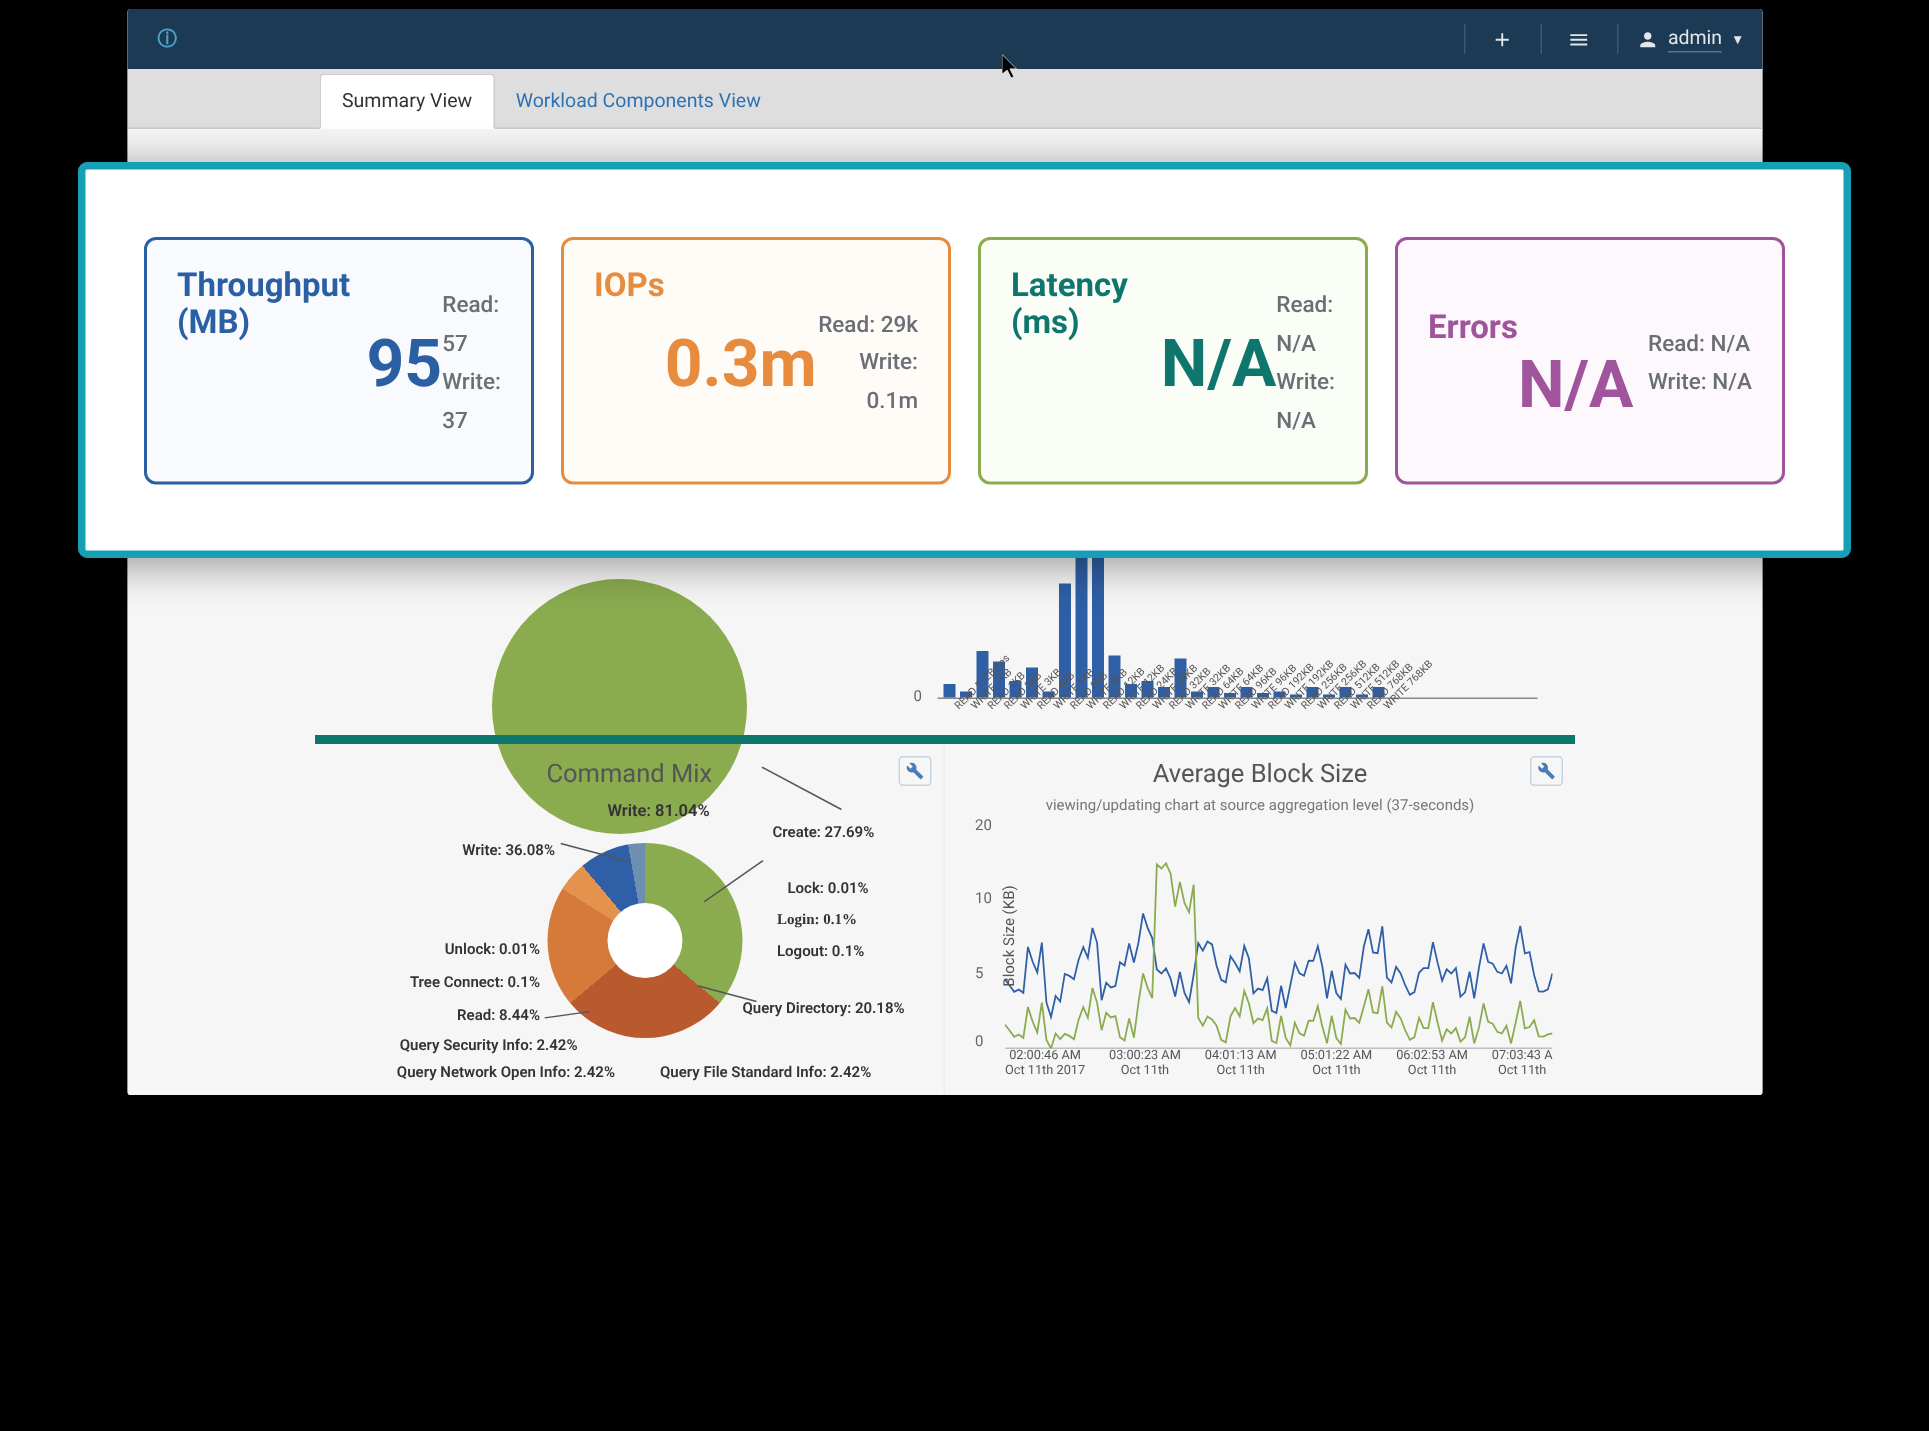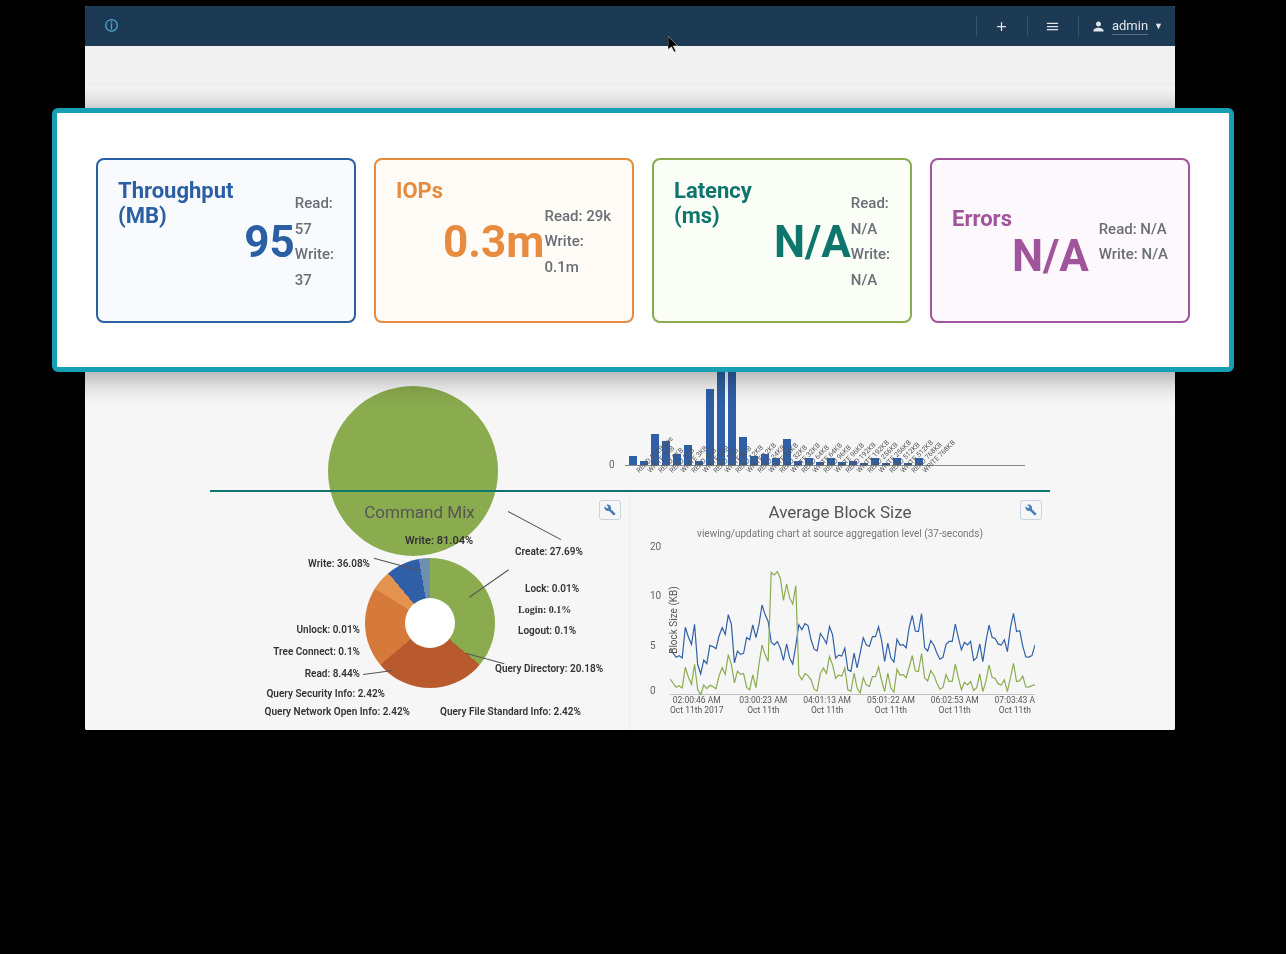--- a/index.html
+++ b/index.html
@@ -34,21 +34,21 @@
 .pie-label { position: absolute; left: 195px; top: 178px; font-size: 11px; color: #333; font-weight: 600; }
 .pie-ptr { position: absolute; width:60px; height:1px; background:#555; left:298px; top:155px; transform:rotate(28deg); transform-origin:left;}
 
 .blocksize-panel { width: 420px; padding: 0 10px; }
 .block-bars { position: relative; height: 110px; border-bottom: 1px solid #888; display: flex; align-items: flex-end; gap: 3px; padding: 0 4px; }
 .block-y { position: absolute; left: -16px; font-size: 10px; color: #666; }
 .block-bar { width: 8px; background: #2f5fa6; }
 .block-xlabels { display: flex; gap: 3px; padding: 3px 4px 0 4px; }
 .block-xlabel { width: 8px; font-size: 7px; color: #555; transform: rotate(-45deg); transform-origin: top left; white-space: nowrap; height: 35px; position: relative; left: 6px; }
 
-.lower-row { position: absolute; top: 404px; left: 125px; width: 840px; display: flex; border-top: 2px solid #0f766e; }
+.lower-row { position: absolute; top: 404px; left: 125px; width: 840px; display: flex; border-top: 6px solid #0f766e; }
 .panel { width: 420px; padding: 10px 10px 6px 10px; position: relative; border-right: 1px solid #eee; }
 .panel .wrench { position: absolute; right: 8px; top: 8px; width: 22px; height: 20px; border: 1px solid #c6d3e0; border-radius: 3px; display: flex; align-items: center; justify-content: center; color: #4a7db5; font-size: 12px; cursor: pointer; }
 .panel .wrench svg { width: 12px; height: 12px; fill: #4a7db5; }
 .panel-title { text-align: center; font-size: 17px; color: #555; margin-bottom: 6px; }
 
 .cmdmix { position: relative; height: 210px; }
 .donut { position: absolute; left: 145px; top: 30px; width: 130px; height: 130px; border-radius: 50%; }
 .donut-hole { position: absolute; left: 40px; top: 40px; width: 50px; height: 50px; border-radius: 50%; background: #fff; }
 .cmd-label { position: absolute; font-size: 10px; color: #333; font-weight: 600; white-space: nowrap; }
 .cmd-line { position:absolute; background:#555; height:1px; }
@@ -64,21 +64,21 @@
 
 
 .highlight-box { position: absolute; left: 52px; top: 108px; width: 1182px; height: 264px; background: #fff; border: 5px solid #169fb5; border-radius: 6px; box-shadow: 0 4px 30px rgba(0,0,0,0.4); z-index: 50; display: flex; justify-content: center; align-items: center; gap: 18px; padding: 40px 36px; }
 .metric-card { border: 2px solid; border-radius: 8px; width: 260px; height: 165px; padding: 18px 20px 14px 20px; display: flex; flex-direction: row; }
 .metric-title { font-size: 22px; font-weight: 700; margin-bottom: 14px; }
 .metric-body { display: flex; justify-content: space-between; align-items: center; flex: 1; }
 .metric-value { font-size: 44px; font-weight: 700; line-height: 1; }
 .metric-sub { font-size: 15px; color: #6a6f75; font-weight: 500; line-height: 1.7; }
 .card-throughput { border-color: #2b5fa4; background: #f8fafe; }
 .card-throughput .metric-title, .card-throughput .metric-value { color: #2b5fa4; }
-.card-iops { border-color: #e78b3e; background: #fffbf7; }
+.card-iops { border-color: #e78b3e; background: #fffbf7; text-align: right; }
 .card-iops .metric-title, .card-iops .metric-value { color: #e78b3e; }
 .card-latency { border-color: #8aab4e; background: #fbfdf7; }
 .card-latency .metric-title, .card-latency .metric-value { color: #0f766e; }
 .card-errors { border-color: #a0549c; background: #fcf8fc; }
 .card-errors .metric-title, .card-errors .metric-value { color: #a0549c; margin-top: 28px; }
 
 .cursor { position: absolute; left: 668px; top: 36px; z-index: 100; pointer-events: none; }
 .cursor svg { width: 14px; height: 18px; }
 </style>
 </head>
@@ -104,20 +104,24 @@
     <div class="topbar-sep"></div>
     <div class="user-area">
       <svg viewBox="0 0 24 24" width="15" height="15" fill="#e1e6eb">
           <path d="M12 12c2.21 0 4-1.79 4-4s-1.79-4-4-4-4 1.79-4 4 1.79 4 4 4zm0 2c-2.67 0-8 1.34-8 4v2h16v-2c0-2.66-5.33-4-8-4z"></path>
         </svg>
       <span class="uname">admin</span>
       <span class="caret-down">▼</span>
     </div>
   </div>
 
+  <div class="tabs">
+    <div class="tab active">Summary View</div>
+    <div class="tab">Workload Components View</div>
+  </div>
 
   <div class="dash-body">
 
     <div class="mini-row">
       <div class="readwrite-panel">
         <div class="pie-circle"></div>
         <div class="pie-ptr"></div>
         <div class="pie-label">Write: 81.04%</div>
       </div>
       <div class="blocksize-panel">

